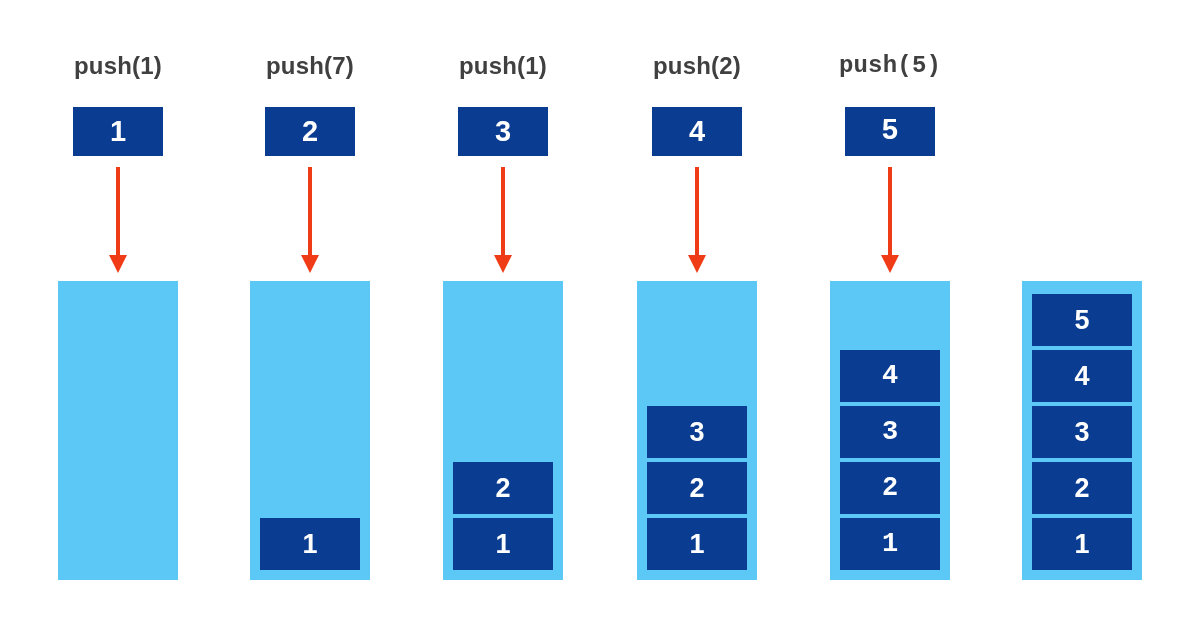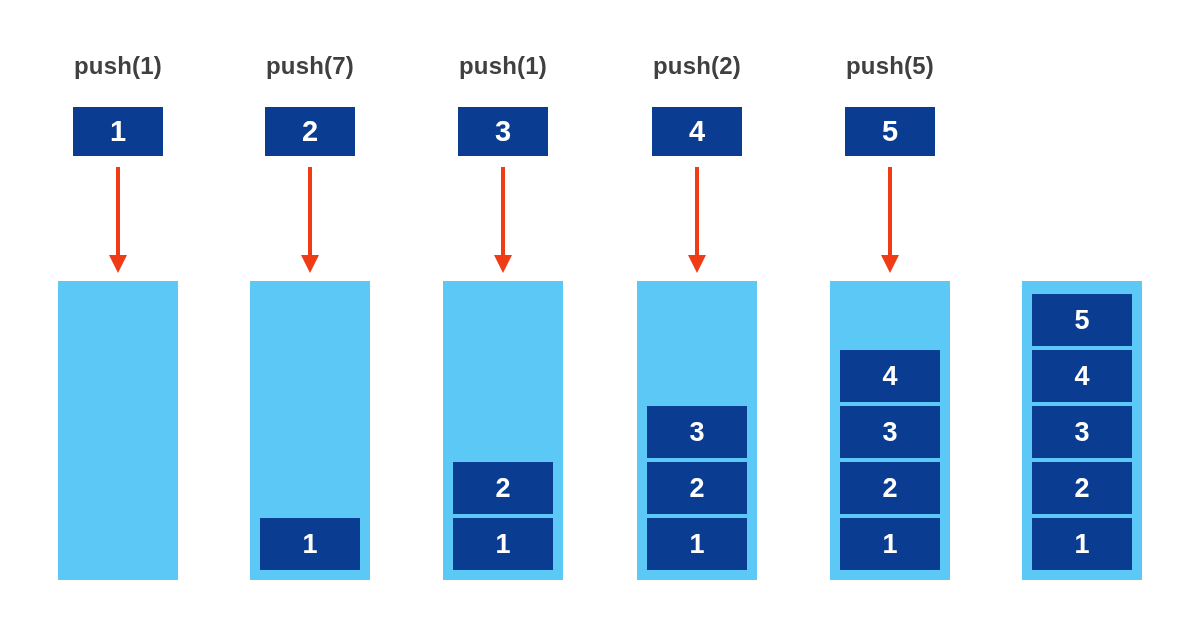--- a/index.html
+++ b/index.html
@@ -161,21 +161,21 @@
       <div class="arrow">
         <div class="shaft"></div>
         <div class="head"></div>
       </div>
       <div class="stack">
         <div class="cell">1</div>
         <div class="cell">2</div>
         <div class="cell">3</div>
       </div>
     </div>
-    <div class="col-group" style="left: 830px;">
+    <div class="col-group" style="left: 830px; font-family: Liberation Mono, monospace;">
       <div class="caption">push(5)</div>
       <div class="incoming">5</div>
       <div class="arrow">
         <div class="shaft"></div>
         <div class="head"></div>
       </div>
       <div class="stack">
         <div class="cell">1</div>
         <div class="cell">2</div>
         <div class="cell">3</div>

